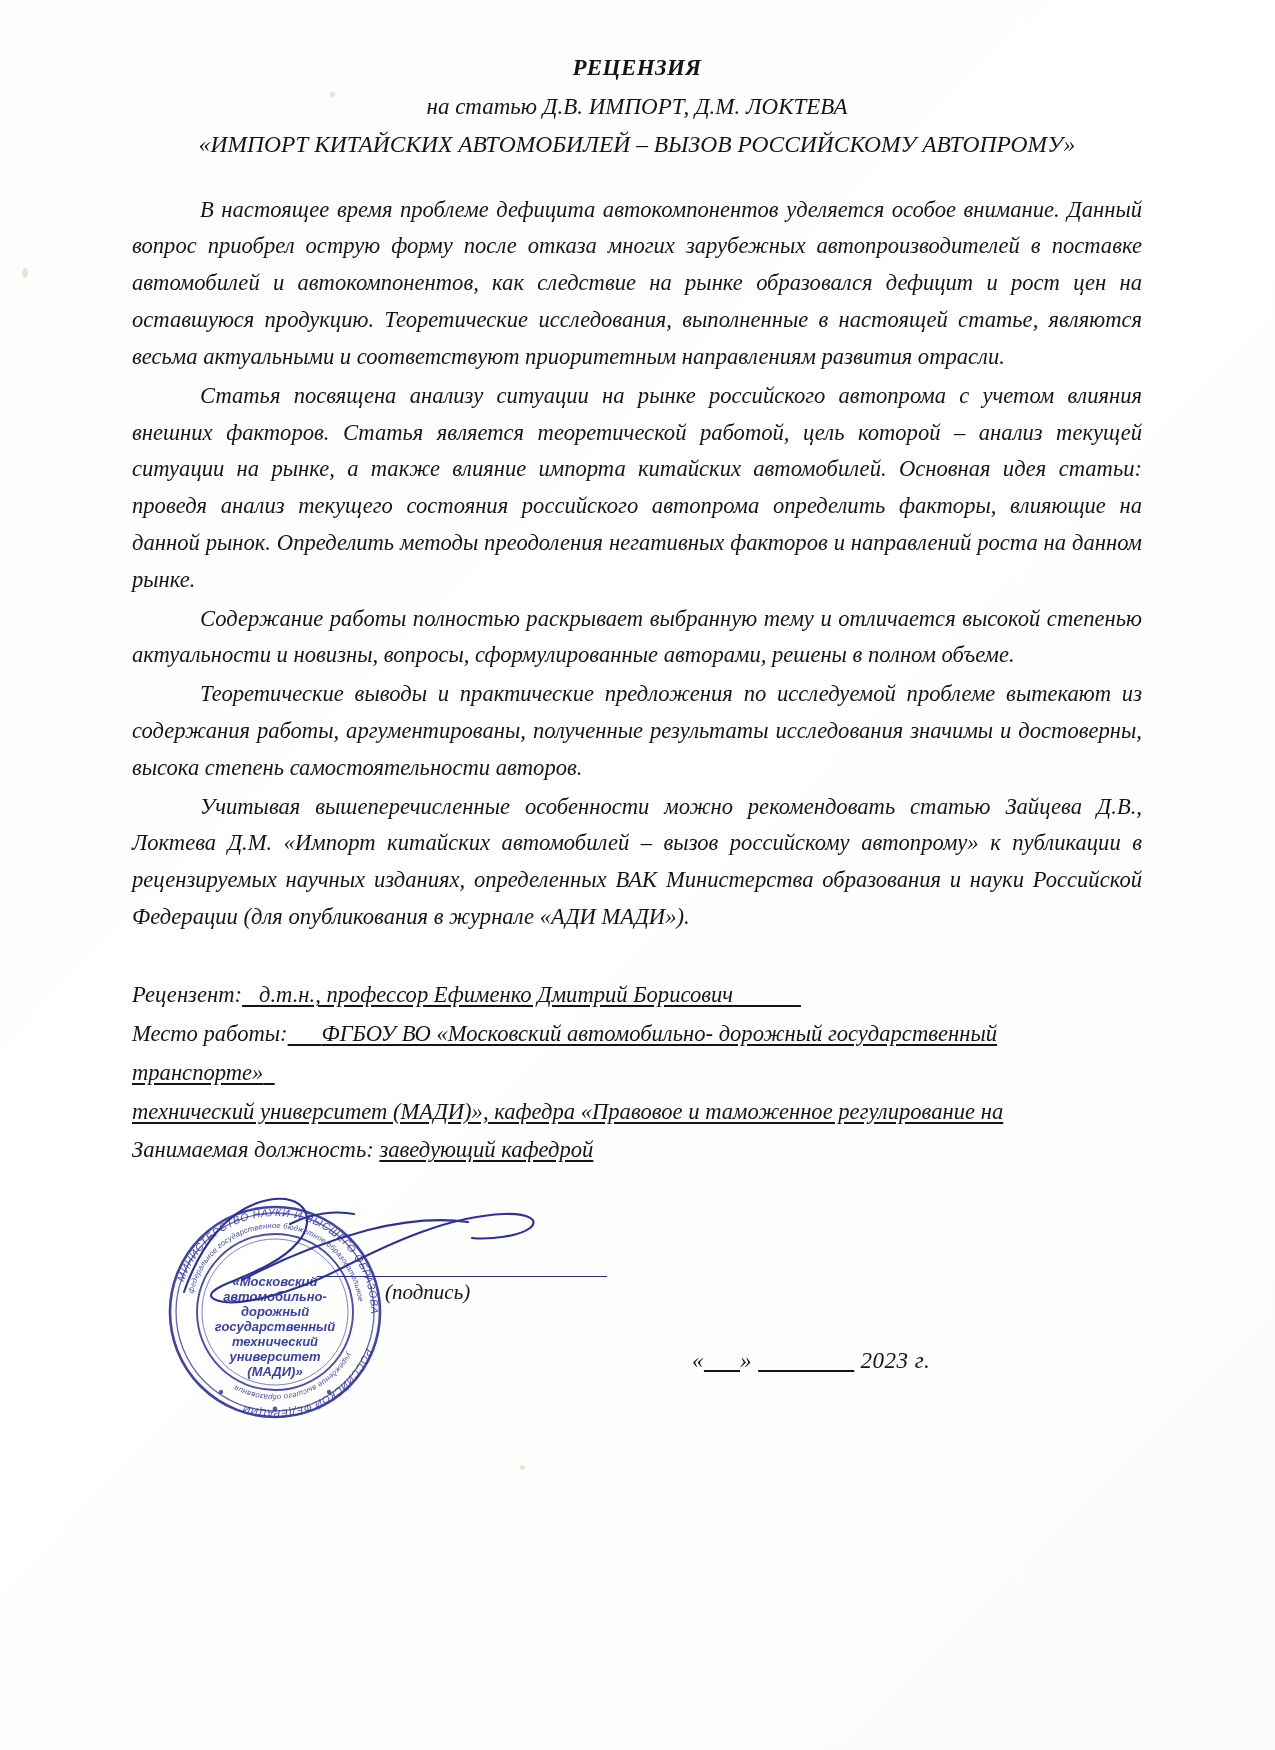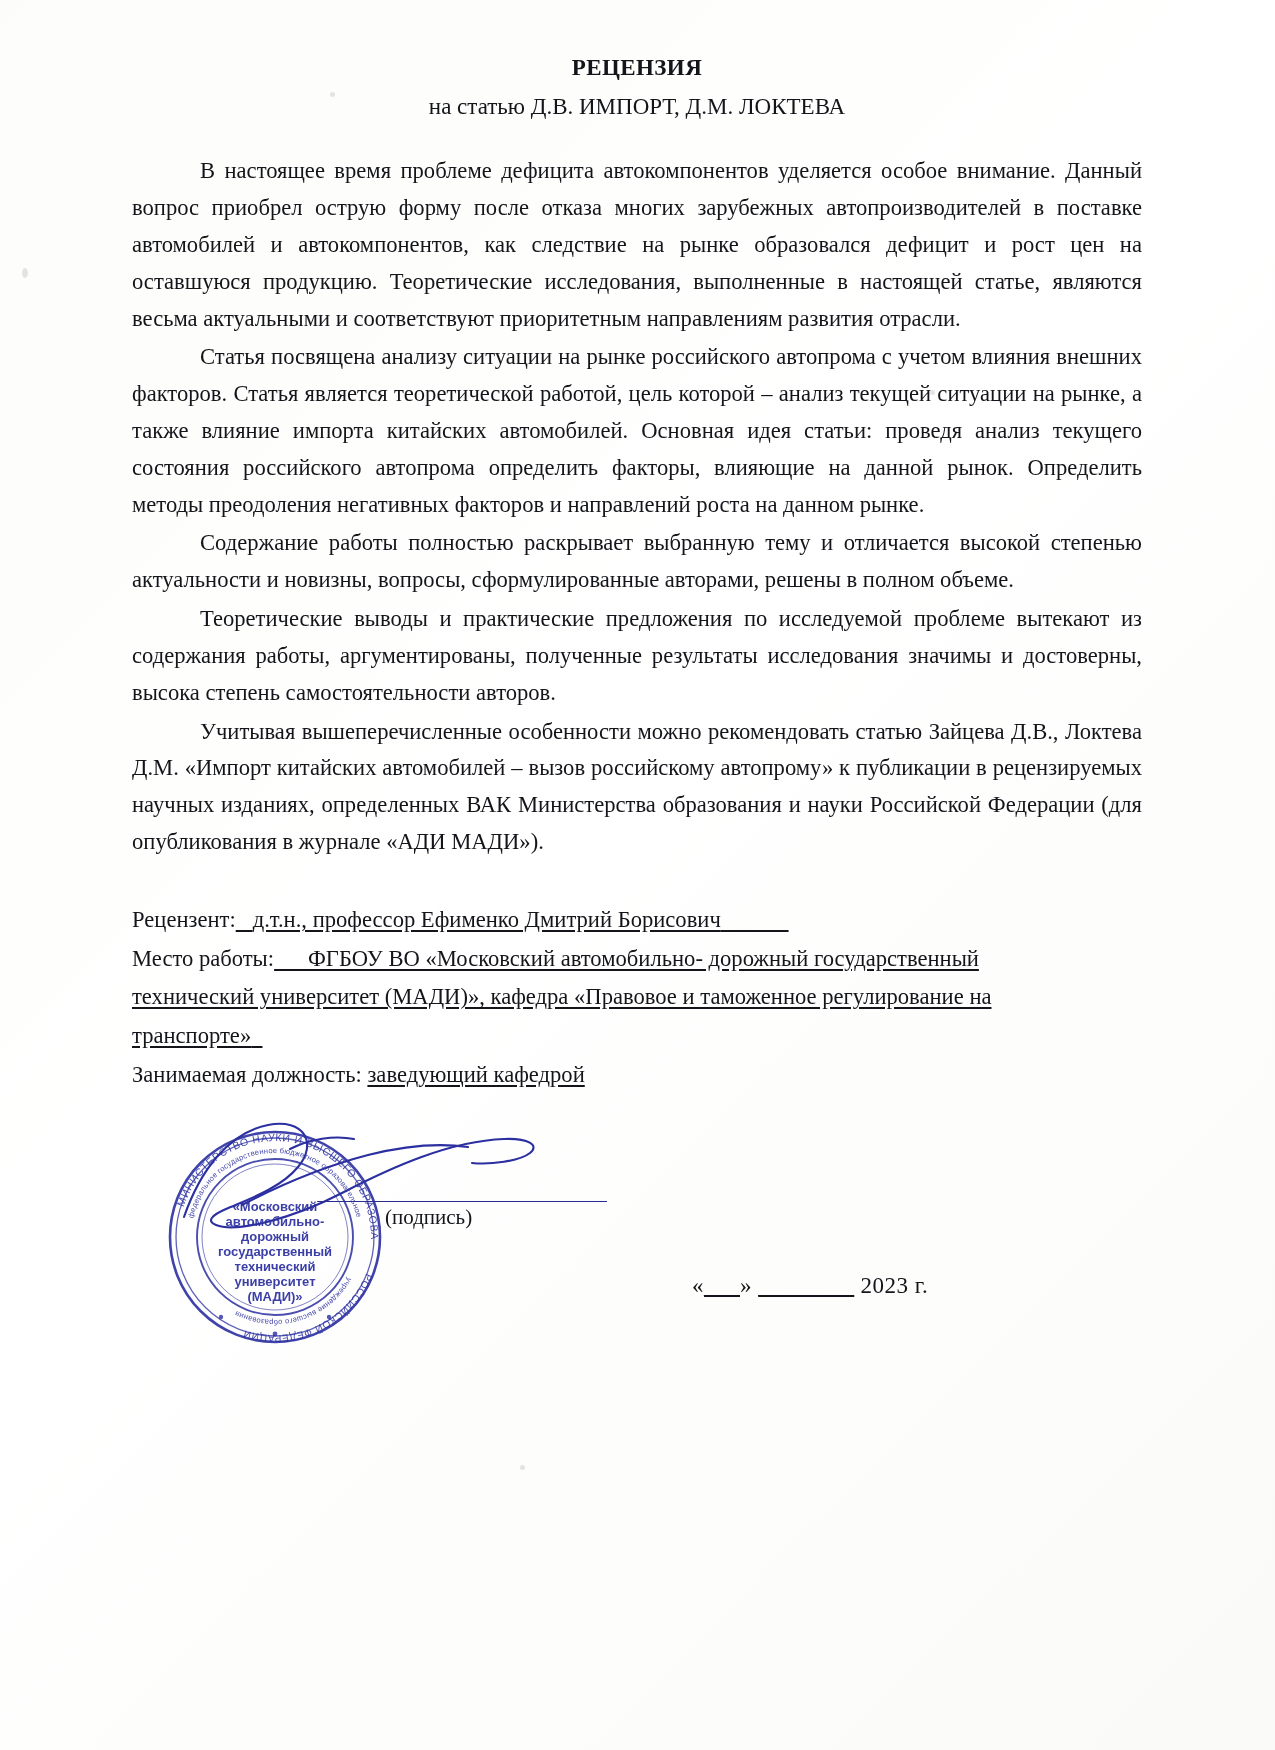--- a/index.html
+++ b/index.html
@@ -26,20 +26,21 @@
     position: absolute;
     inset: 0;
     background: linear-gradient(135deg, rgba(252,252,250,1) 0%, rgba(255,255,255,1) 45%, rgba(250,250,248,1) 100%);
     pointer-events: none;
   }
   .content {
     position: absolute;
     left: 132px;
     top: 52px;
     width: 1010px;
+    font-style: italic;
   }
   .title-block {
     text-align: center;
     line-height: 1.42;
   }
   .t-main {
     font-weight: bold;
     font-size: 23px;
     letter-spacing: 0.4px;
   }
@@ -142,42 +143,43 @@
   <div class="speck" style="left:22px; top:268px; width:6px; height:10px;"></div>
   <div class="speck" style="left:930px; top:390px; width:5px; height:5px;"></div>
   <div class="speck" style="left:795px; top:655px; width:4px; height:4px;"></div>
   <div class="speck" style="left:520px; top:1465px; width:5px; height:5px;"></div>
 
   <div class="content">
 
     <div class="title-block">
       <div class="t-main">РЕЦЕНЗИЯ</div>
       <div class="t-sub">на статью Д.В. ИМПОРТ, Д.М. ЛОКТЕВА</div>
+      <div class="t-article">«ИМПОРТ КИТАЙСКИХ АВТОМОБИЛЕЙ – ВЫЗОВ РОССИЙСКОМУ АВТОПРОМУ»</div>
     </div>
 
     <div class="body-text">
       <p>В настоящее время проблеме дефицита автокомпонентов уделяется особое внимание. Данный вопрос приобрел острую форму после отказа многих зарубежных автопроизводителей в поставке автомобилей и автокомпонентов, как следствие на рынке образовался дефицит и рост цен на оставшуюся продукцию. Теоретические исследования, выполненные в настоящей статье, являются весьма актуальными и соответствуют приоритетным направлениям развития отрасли.</p>
       <p>Статья посвящена анализу ситуации на рынке российского автопрома с учетом влияния внешних факторов. Статья является теоретической работой, цель которой – анализ текущей ситуации на рынке, а также влияние импорта китайских автомобилей. Основная идея статьи: проведя анализ текущего состояния российского автопрома определить факторы, влияющие на данной рынок. Определить методы преодоления негативных факторов и направлений роста на данном рынке.</p>
       <p>Содержание работы полностью раскрывает выбранную тему и отличается высокой степенью актуальности и новизны, вопросы, сформулированные авторами, решены в полном объеме.</p>
       <p>Теоретические выводы и практические предложения по исследуемой проблеме вытекают из содержания работы, аргументированы, полученные результаты исследования значимы и достоверны, высока степень самостоятельности авторов.</p>
       <p>Учитывая вышеперечисленные особенности можно рекомендовать статью Зайцева Д.В., Локтева Д.М. «Импорт китайских автомобилей – вызов российскому автопрому» к публикации в рецензируемых научных изданиях, определенных ВАК Министерства образования и науки Российской Федерации (для опубликования в журнале «АДИ МАДИ»).</p>
     </div>
 
     <div class="fields">
       <div class="field-row">
         <span>Рецензент:</span><span class="u">&nbsp;&nbsp;&nbsp;<span>д.т.н., профессор Ефименко Дмитрий Борисович</span>&nbsp;&nbsp;&nbsp;&nbsp;&nbsp;&nbsp;&nbsp;&nbsp;&nbsp;&nbsp;&nbsp;&nbsp;</span>
       </div>
       <div class="field-row">
         <span>Место работы:</span><span class="u">&nbsp;&nbsp;&nbsp;&nbsp;&nbsp;&nbsp;<span>ФГБОУ ВО «Московский автомобильно- дорожный государственный</span></span>
       </div>
       <div class="field-row">
+        <span class="u"><span>транспорте»</span>&nbsp;&nbsp;</span>
+      </div>
+      <div class="field-row">
         <span class="u">технический университет (МАДИ)», кафедра «Правовое и таможенное регулирование на</span>
-      </div>
-      <div class="field-row">
-        <span class="u"><span>транспорте»</span>&nbsp;&nbsp;</span>
       </div>
       <div class="field-row">
         <span>Занимаемая должность:</span>&nbsp;<span class="u">заведующий кафедрой</span>
       </div>
     </div>
 
     <div class="sign-area">
 
       <div class="stamp">
         <svg viewBox="0 0 232 232" width="232" height="232" aria-hidden="true">

